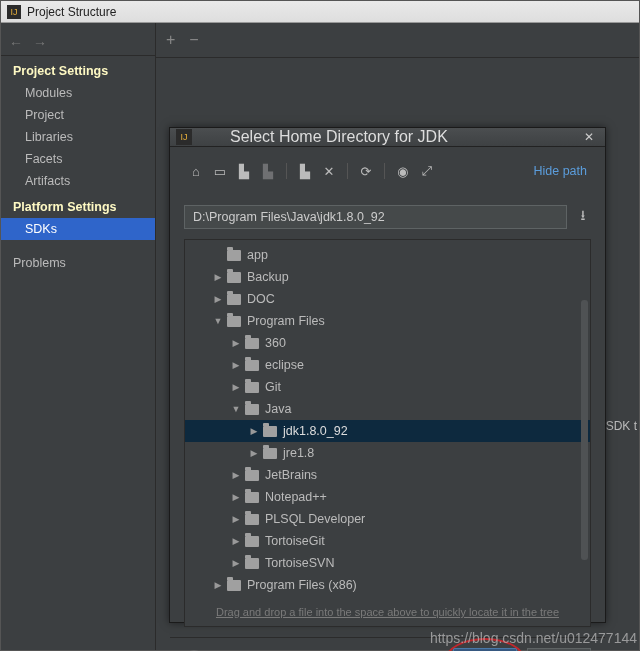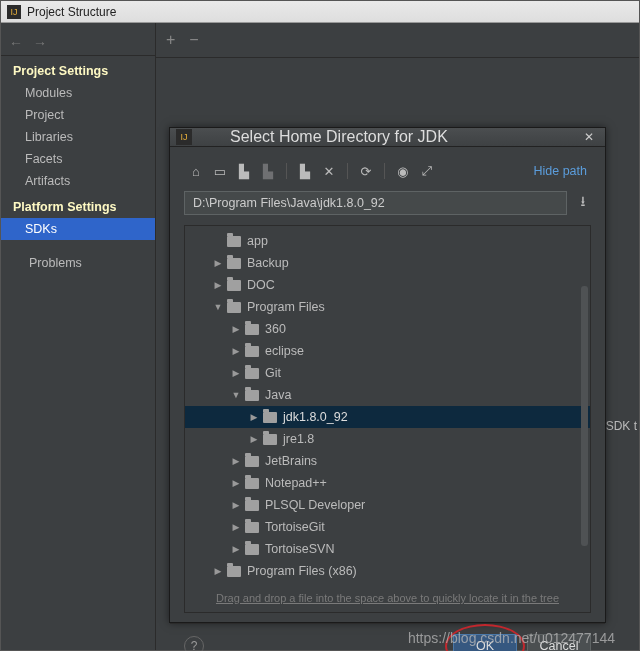--- a/index.html
+++ b/index.html
@@ -24,21 +24,21 @@
   .dialog { position: absolute; left: 168px; top: 126px; width: 437px; height: 496px; background: #3c3f41; border: 1px solid #1a1a1a; box-shadow: 0 0 8px rgba(0,0,0,0.5); display: flex; flex-direction: column; }
   .dialog-titlebar { height: 26px; background: linear-gradient(#4b4e50,#3e4143); border-bottom: 1px solid #222; display: flex; align-items: center; padding: 0 6px; }
   .dialog-titlebar .titlebar-icon { width: 16px; height: 16px; }
   .dialog-title { color: #ddd; font-size: 16px; flex: 1; margin-left: 32px; }
   .dialog-close { width: 20px; text-align: center; color: #ccc; font-size: 12px; cursor: pointer; }
   .dialog-inner { padding: 10px 14px; flex: 1; display: flex; flex-direction: column; }
   .toolbar { display: flex; align-items: center; gap: 8px; padding: 6px 4px; }
   .tb-icon { color: #bbb; font-size: 13px; width: 16px; text-align: center; cursor: pointer; }
   .tb-sep { width: 1px; height: 16px; background: #555; margin: 0 2px; }
   .hide-path { color: #5b9ddc; font-size: 12.5px; margin-left: auto; cursor: pointer; }
-  .path-row { display: flex; align-items: flex-end; gap: 8px; margin-top: 6px; position: relative; }
+  .path-row { display: flex; align-items: flex-end; gap: 8px; margin-top: 20px; position: relative; }
   .path-input { flex: 1; background: #45494a; border: 1px solid #5e6364; color: #ccc; padding: 4px 8px; font-size: 12.5px; height: 24px; }
   .download-icon { color: #bbb; cursor: pointer; font-size: 14px; width: 16px; text-align: center; }
 
   .tree-wrap { flex: 1; background: #3c3f41; border: 1px solid #2b2b2b; margin-top: 10px; overflow: hidden; position: relative; display: flex; flex-direction: column; }
   .tree-scroll { flex: 1; overflow: hidden; padding: 4px 0; }
   .tree-row { display: flex; align-items: center; height: 22px; color: #bbb; cursor: pointer; }
   .tree-row.selected { background: #0d293e; color: #ddd; }
   .tri { width: 10px; font-size: 9px; color: #999; text-align: center; }
   .folder { width: 14px; height: 11px; background: #a0a0a0; margin: 0 6px 0 4px; display: inline-block; border-radius: 1px; position: relative; }
   .folder::before { content: ""; position: absolute; top: -3px; left: 0; width: 6px; height: 3px; background: #a0a0a0; border-radius: 1px 1px 0 0; }
@@ -49,21 +49,21 @@
   .dialog-footer { display: flex; align-items: center; gap: 10px; padding: 10px 14px 12px 14px; border-top: 1px solid #2b2b2b; }
   .help-circle { width: 20px; height: 20px; border-radius: 50%; border: 1px solid #666; color: #999; display: flex; align-items: center; justify-content: center; font-size: 12px; }
   .btn { min-width: 64px; height: 24px; border: 1px solid #5e6364; background: #4b4f51; color: #ddd; font-size: 12.5px; cursor: pointer; }
   .btn.primary { background: #365880; border-color: #4a78a8; }
   .footer-spacer { flex: 1; }
 
   
   .anno-path { position: absolute; left: 0; top: 34px; width: 254px; height: 30px; border: 2px solid #c1272d; border-radius: 50% 55% 60% 40% / 50% 60% 50% 60%; pointer-events: none; }
   .anno-ok { position: absolute; border: 2px solid #c1272d; border-radius: 50%; pointer-events: none; }
 
-  .watermark { position: absolute; right: 24px; bottom: 4px; color: #b8b8b8; font-size: 14px; opacity: 0.75; font-family: Arial, sans-serif; text-align: center; }
+  .watermark { position: absolute; right: 2px; bottom: 4px; color: #b8b8b8; font-size: 14px; opacity: 0.75; font-family: Arial, sans-serif; text-align: center; }
 </style>
 </head>
 <body>
 
 <div class="window">
   <div class="titlebar">
     <div class="titlebar-icon">IJ</div>
     <div class="titlebar-text">Project Structure</div>
   </div>
   <div class="body">
@@ -74,21 +74,21 @@
       </div>
       <div class="section-header">Project Settings</div>
       <div class="nav-item">Modules</div>
       <div class="nav-item">Project</div>
       <div class="nav-item">Libraries</div>
       <div class="nav-item">Facets</div>
       <div class="nav-item">Artifacts</div>
       <div class="section-header">Platform Settings</div>
       <div class="nav-item selected">SDKs</div>
       <div style="height:12px"></div>
-      <div class="nav-item" style="padding-left:28px">Problems</div>
+      <div class="nav-item" style="padding-left:12px">Problems</div>
     </div>
     <div class="content">
       <div class="content-top">
         <span class="plus">+</span>
         <span class="minus">−</span>
       </div>
       <div class="sdk-label">SDK t</div>
     </div>
   </div>
 

